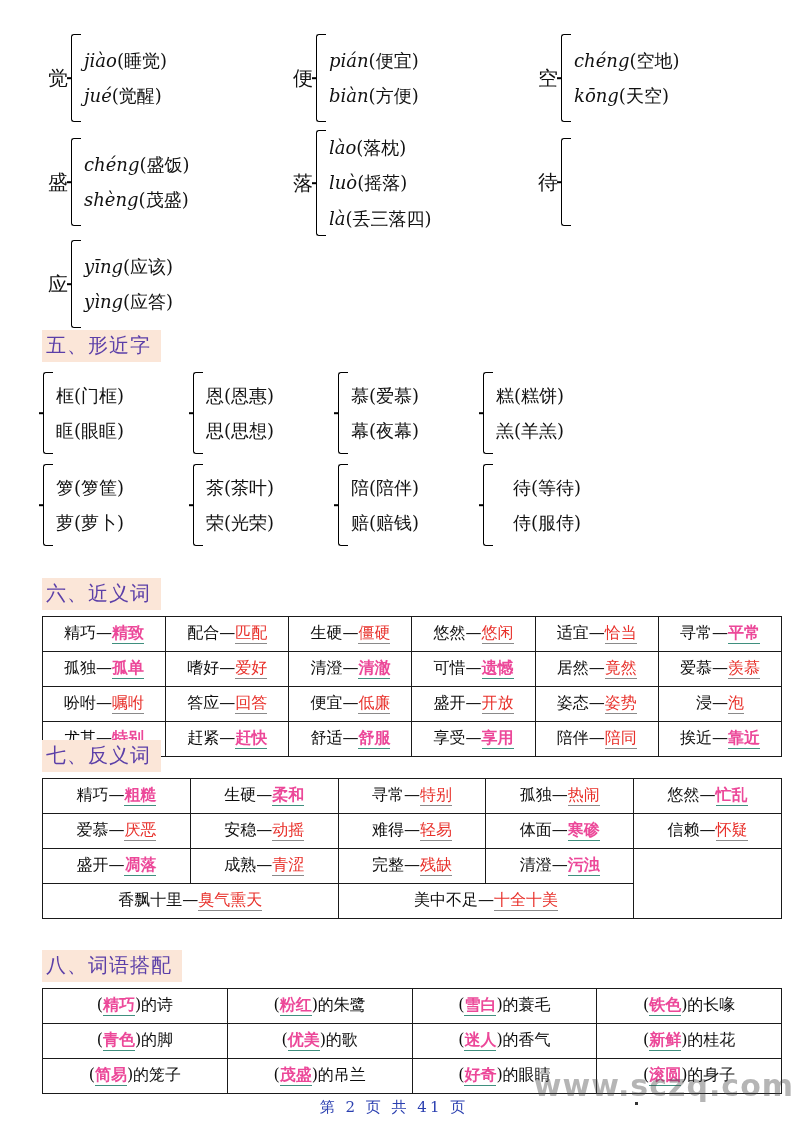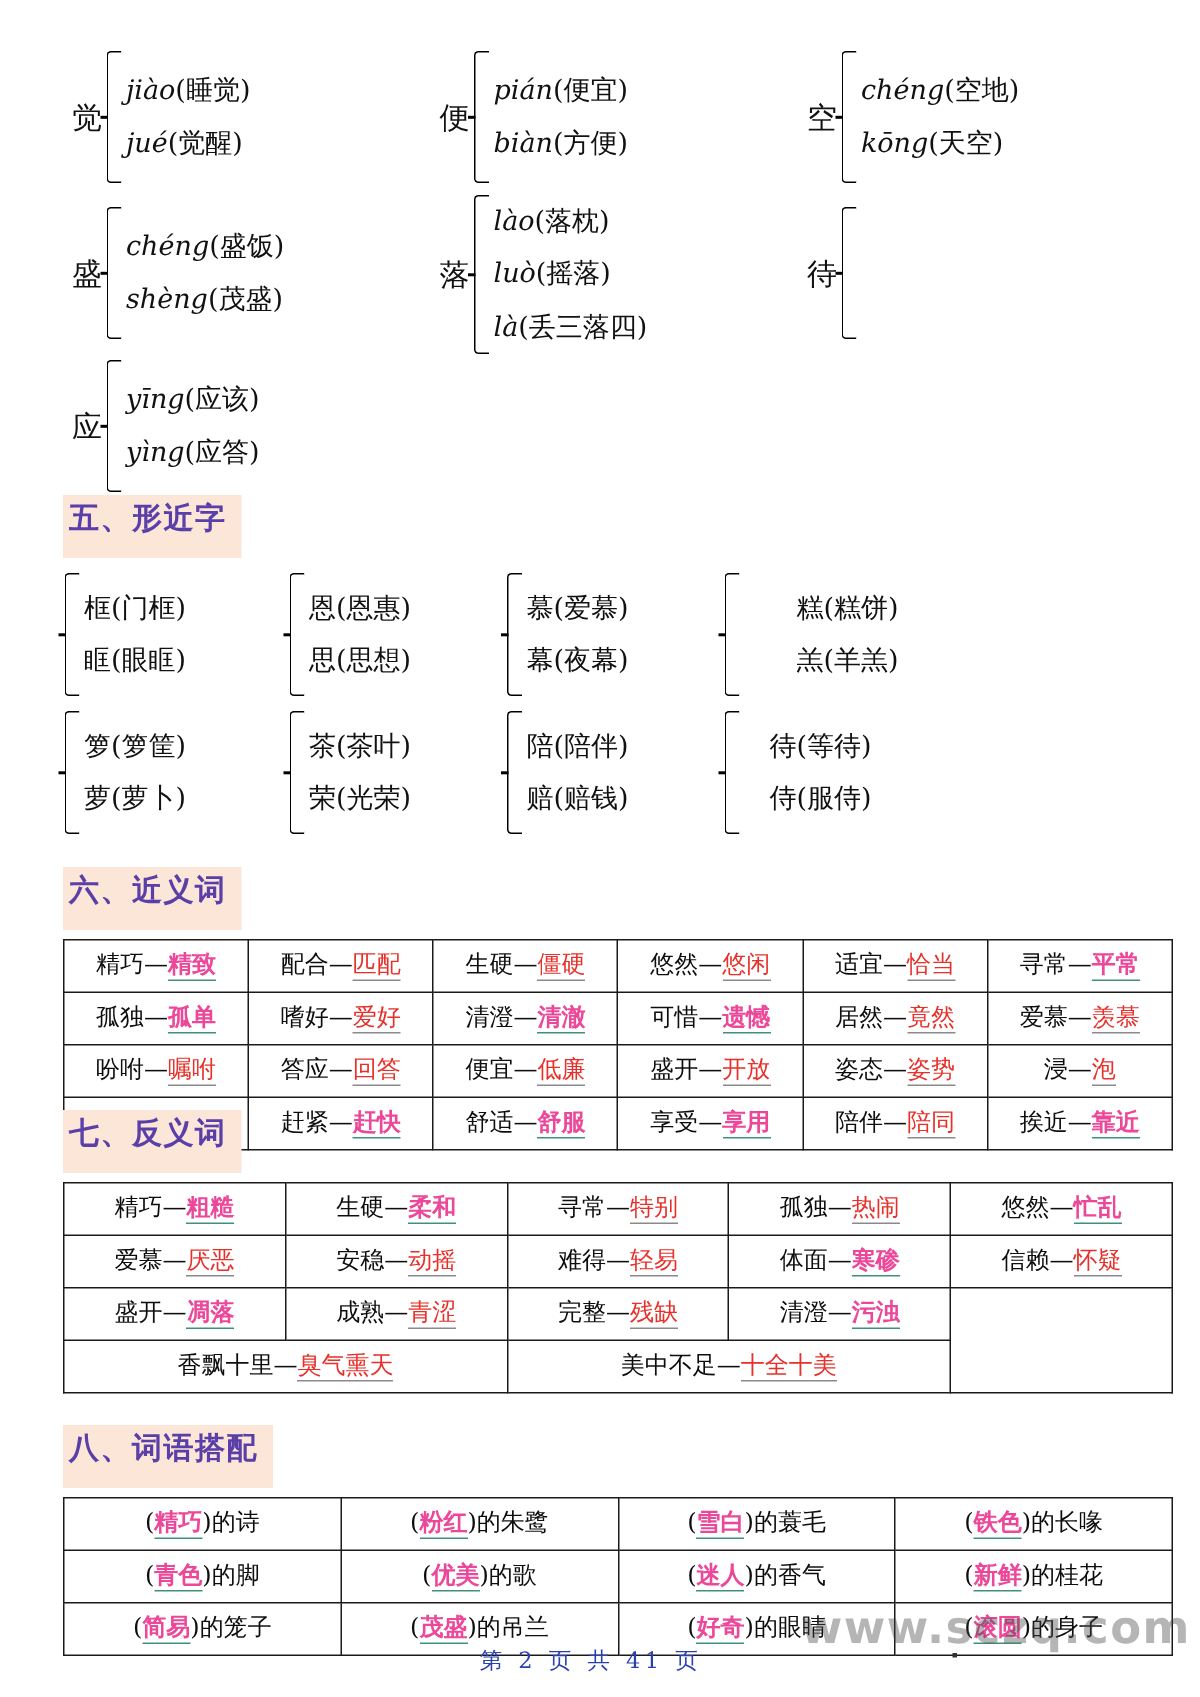--- a/index.html
+++ b/index.html
@@ -73,24 +73,24 @@
   .pinyin {
     font-style: italic;
     font-family: "DejaVu Serif", "Liberation Serif", serif;
   }
 
   
   .section-title {
     display: inline-block;
     font-family: "DejaVu Serif", "Liberation Serif", serif;
     font-size: 20px;
-    font-weight: 700;
+    font-weight: 400;
     color: #5b3fa8;
     background: #fbe6d8;
-    padding: 2px 10px 13px 4px;
+    padding: 2px 10px 3px 4px;
     letter-spacing: 1px;
     margin: 0;
   }
 
   
   table.wt {
     border-collapse: collapse;
     width: 740px;
     table-layout: fixed;
     font-family: "DejaVu Serif", "Liberation Serif", serif;
@@ -236,21 +236,21 @@
           <span class="poly-item">思(思想)</span>
         </span>
       </div>
       <div class="poly-group" style="width:145px; height:86px;">
         <span class="brace"></span>
         <span class="poly-items">
           <span class="poly-item">慕(爱慕)</span>
           <span class="poly-item">幕(夜幕)</span>
         </span>
       </div>
-      <div class="poly-group" style="width:145px; height:86px;gap:35px;">
+      <div class="poly-group" style="width:145px; height:86px;">
         <span class="brace"></span>
         <span class="poly-items">
           <span class="poly-item">糕(糕饼)</span>
           <span class="poly-item">羔(羊羔)</span>
         </span>
       </div>
     </div>
 
     <div style="display:flex; margin-top:6px;">
       <div class="poly-group" style="width:150px; height:86px;">

